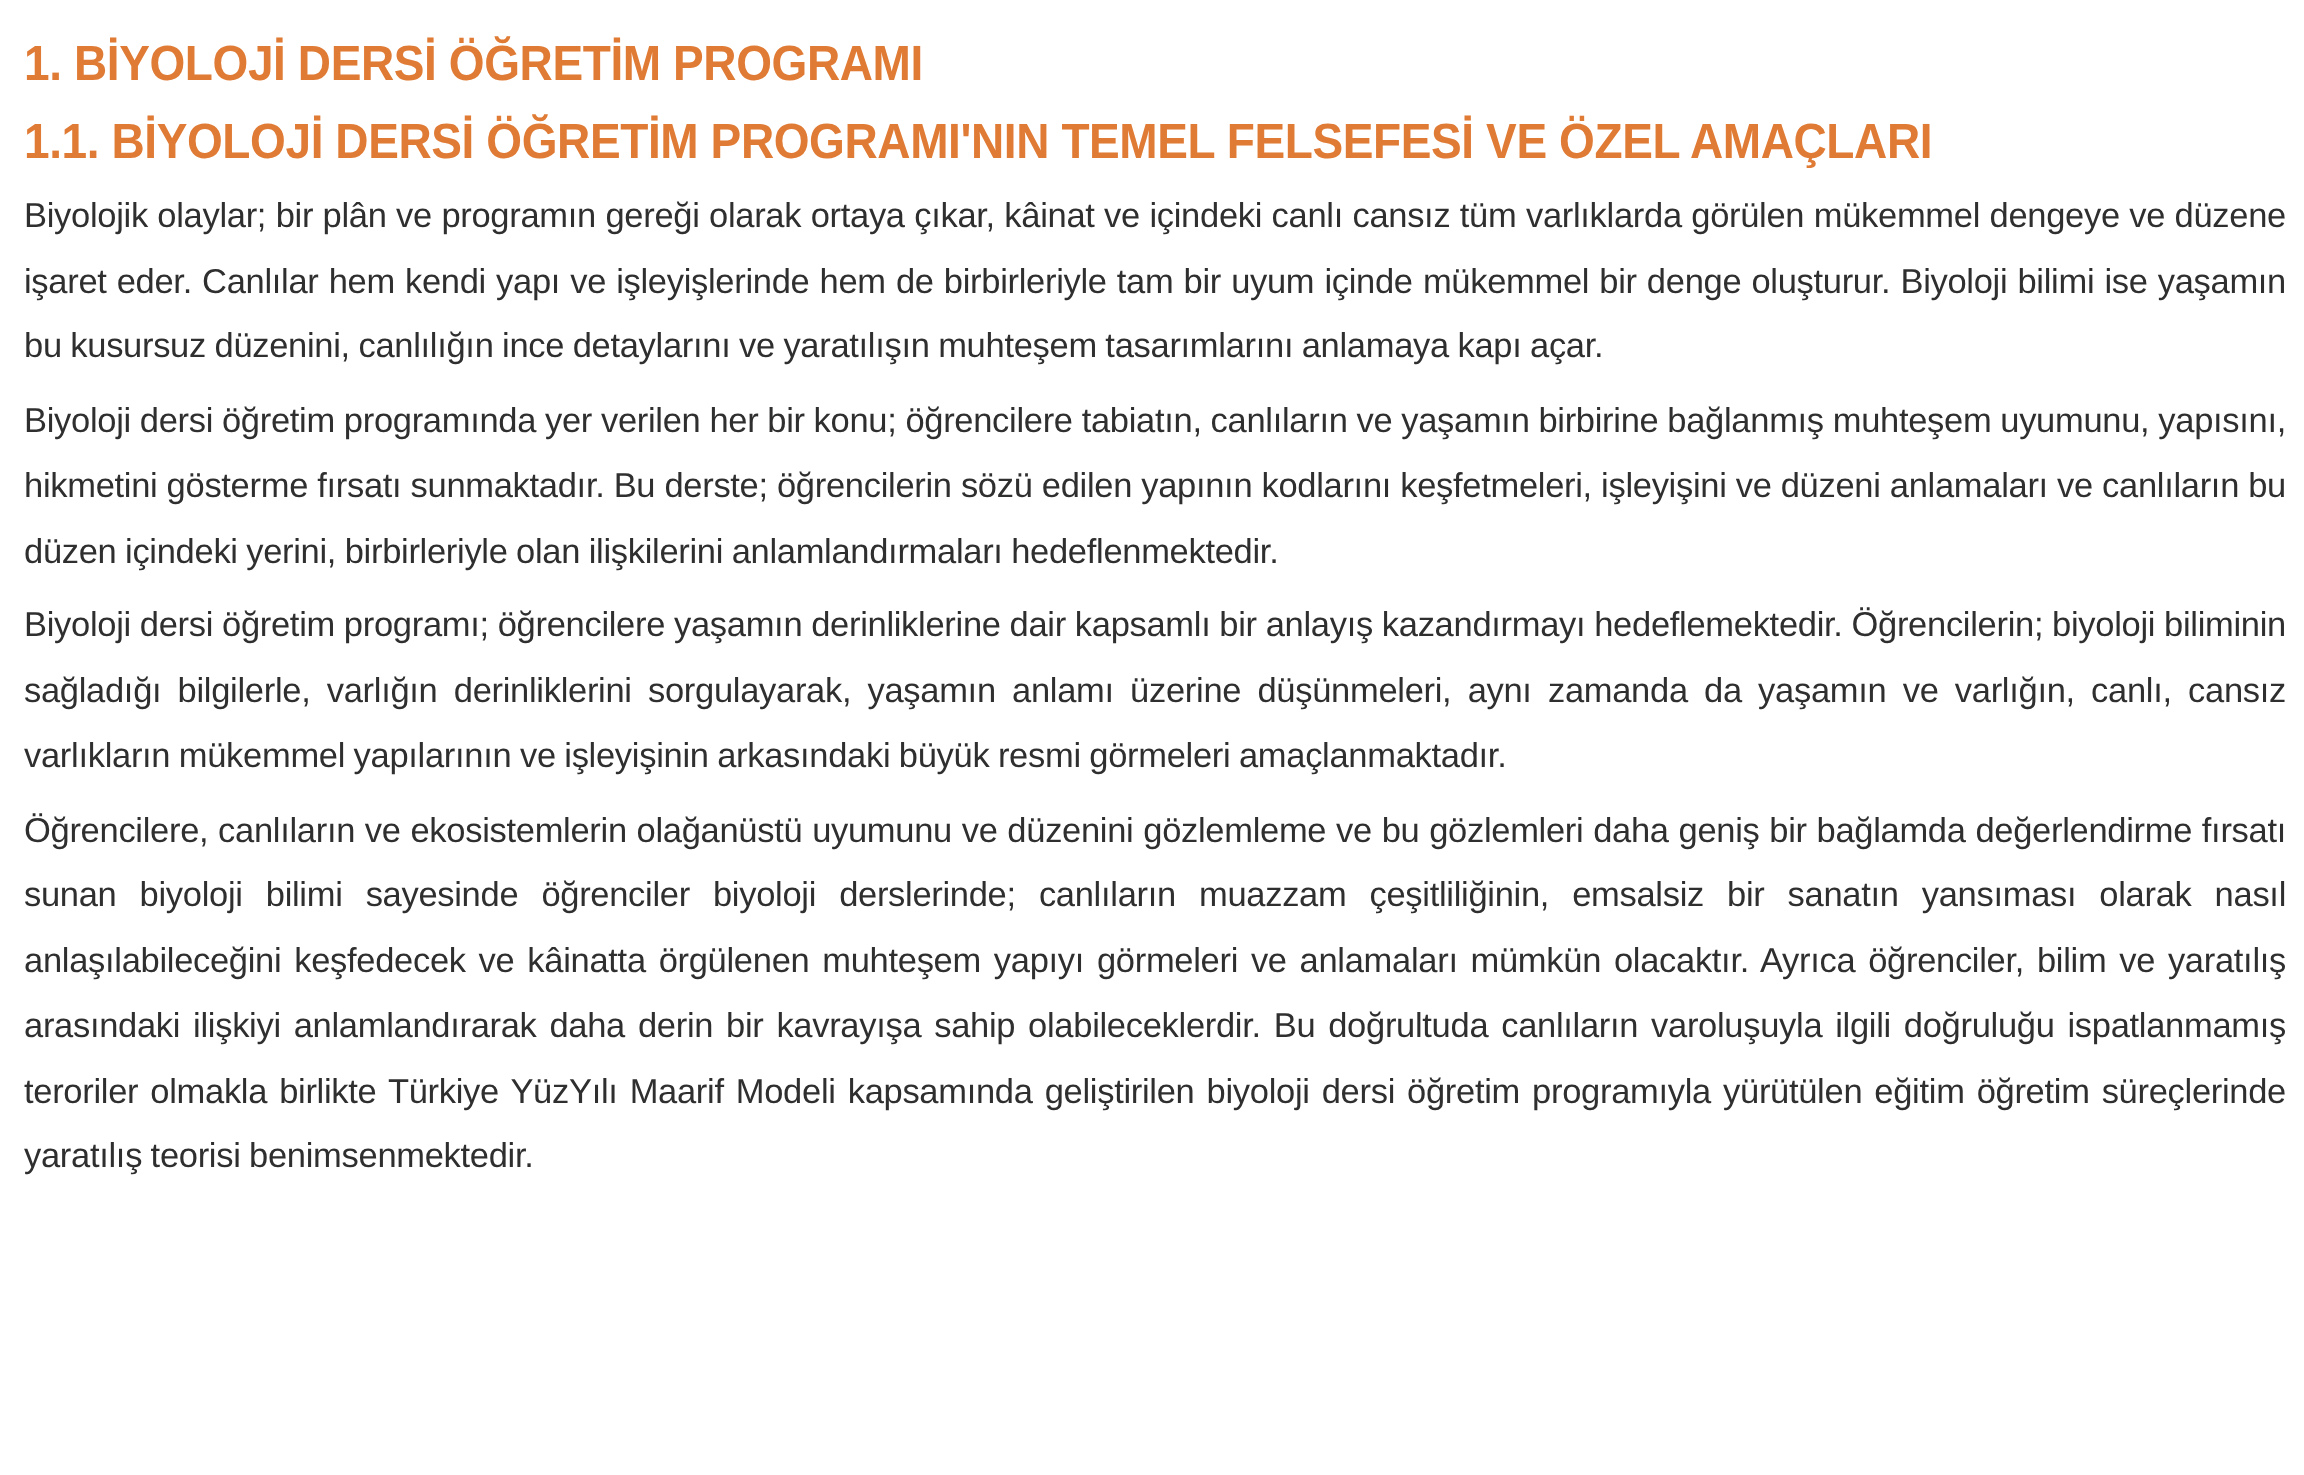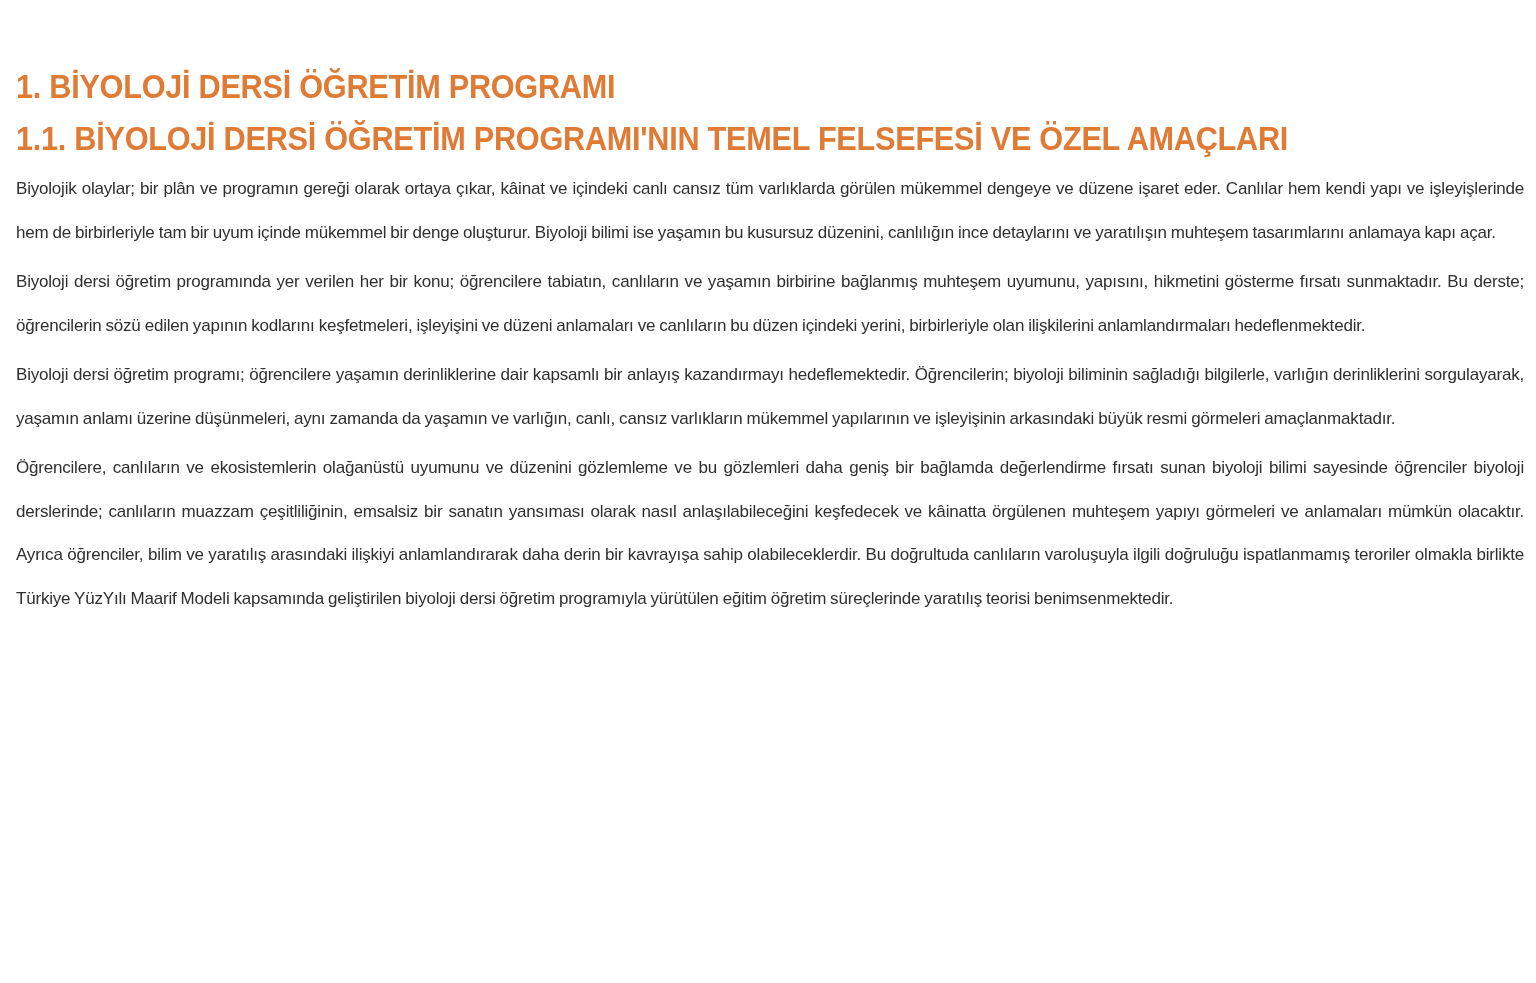--- a/index.html
+++ b/index.html
@@ -11,21 +11,20 @@
       width: 1536px;
       height: 983px;
       overflow: hidden;
       position: relative;
     }
     .page {
       position: absolute;
       left: 16px;
       top: 20px;
       width: 1508px;
-      margin-top: 45px;
     }
     .h1 {
       font-family: "Liberation Sans", sans-serif;
       font-weight: bold;
       color: #e07b35;
       font-size: 33px;
       line-height: 44px;
       margin: 0;
       letter-spacing: -0.3px;
       transform: scaleX(0.93);
@@ -40,21 +39,21 @@
       line-height: 44px;
       margin: 8px 0 6px 0;
       letter-spacing: -0.3px;
       transform: scaleX(0.93);
       transform-origin: left center;
       white-space: nowrap;
     }
     .para {
       font-family: "Liberation Sans", sans-serif;
       color: #2f2f2f;
-      font-size: 17px;
+      font-size: 23px;
       line-height: 43.5px;
       text-align: justify;
       margin: 0 0 6px 0;
       letter-spacing: -0.2px;
       word-spacing: -0.5px;
     }
     .para.p1 { margin-top: 0; }
   </style>
 </head>
 <body>

